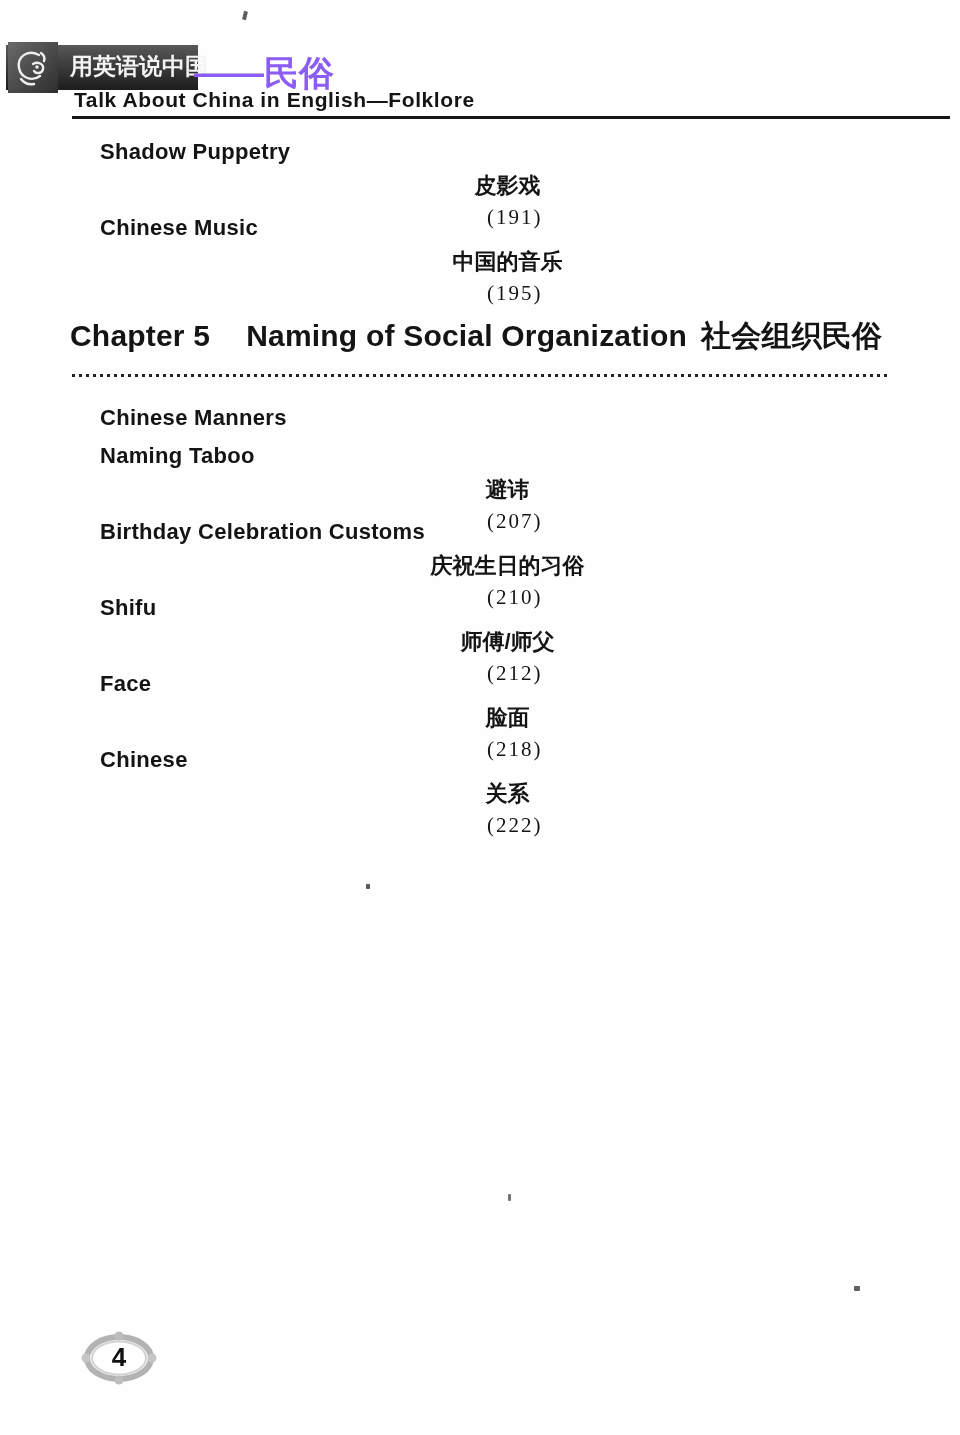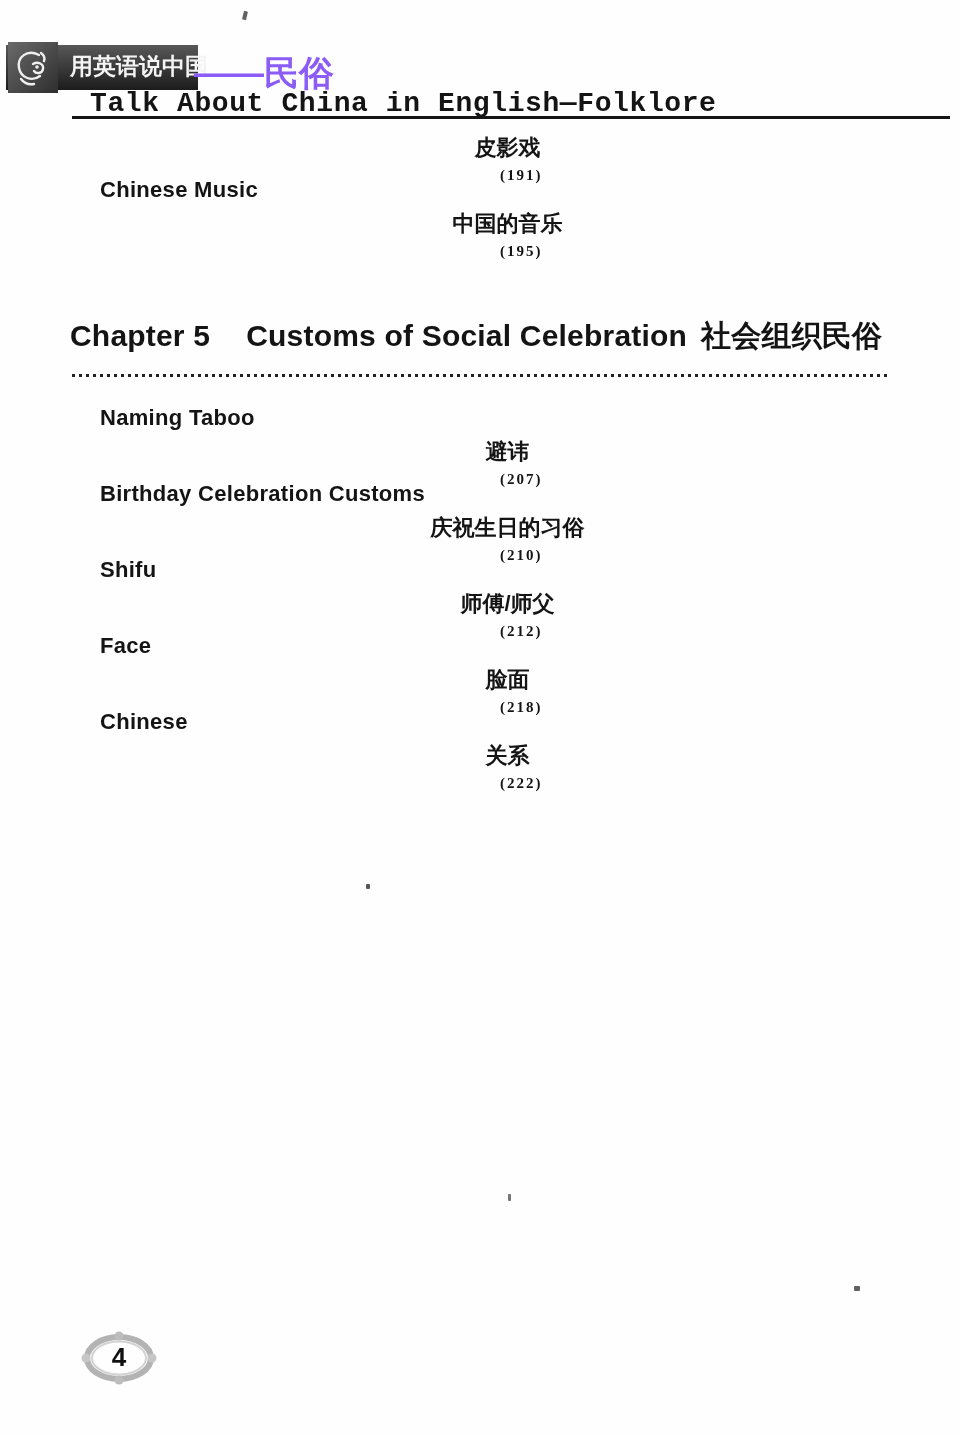--- a/index.html
+++ b/index.html
@@ -29,24 +29,23 @@
     font-size:23px;font-weight:bold;color:#f4f4f4;
     letter-spacing:0px;white-space:nowrap;
   }
   .series-suffix{
     position:absolute;left:194px;top:55px;
     font-size:35px;font-weight:bold;color:#8b5cf6;
     line-height:36px;white-space:nowrap;
   }
   .book-title{
     position:absolute;left:74px;top:88px;
-    font-family:Liberation Mono, monospace;
-    font-weight:bold;font-size:28px;letter-spacing:0.6px;
-    white-space:nowrap;
-    margin-left:16px;
+    font-family:Liberation Sans, sans-serif;
+    font-weight:bold;font-size:21px;letter-spacing:0.6px;
+    white-space:nowrap;
   }
   .header-rule{
     position:absolute;left:72px;top:116px;width:878px;height:3px;
     background:#161616;
   }
 
   
   .toc{position:absolute;left:100px;width:790px;}
   .toc-top{top:133px;}
   .toc-ch5{top:399px;}
@@ -65,21 +64,21 @@
   .leader{
     flex:1;height:10px;margin:4px 12px 0 8px;
     background-image:radial-gradient(circle,#1a1a1a 1.6px,rgba(0,0,0,0) 1.9px);
     background-size:8.5px 10px;
     background-repeat:repeat-x;
     background-position:0 center;
   }
   .pg{
     min-width:70px;text-align:right;
     font-family:"Liberation Serif","DejaVu Serif",serif;
-    font-weight:bold;font-size:15px;letter-spacing:2px;
+    font-weight:normal;font-size:21px;letter-spacing:2px;
     white-space:nowrap;
   }
 
   
   .chapter-line{
     position:absolute;left:70px;top:316px;width:870px;
     font-size:30px;font-weight:bold;letter-spacing:0.2px;
     white-space:nowrap;
   }
   .chapter-label{margin-right:36px;margin-top:48px;}
@@ -125,43 +124,45 @@
       <circle cx="26" cy="22" r="1.8" fill="#efefef"></circle>
     </svg>
   </div>
   <div class="series-title">用英语说中国</div>
   <div class="series-suffix">——民俗</div>
   <div class="book-title">Talk About China in English—Folklore</div>
   <div class="header-rule"></div>
 
   <section class="toc toc-top">
     <div class="entry">
+      <div class="entry-title">Shadow Puppetry</div>
       <div class="entry-sub">
         <span class="cn">皮影戏</span>
         <span class="leader"></span>
         <span class="pg">(191)</span>
       </div>
     </div>
     <div class="entry">
       <div class="entry-title">Chinese Music</div>
       <div class="entry-sub">
         <span class="cn">中国的音乐</span>
         <span class="leader"></span>
         <span class="pg">(195)</span>
       </div>
     </div>
   </section>
 
   <div class="chapter-line">
-    <span class="chapter-label">Chapter 5</span><span>Customs of Social Celebration</span><span class="chapter-cn">社会组织民俗</span>
+    <span class="chapter-label">Chapter 5</span><span>Naming of Social Organization</span><span class="chapter-cn">社会组织民俗</span>
   </div>
   <div class="chapter-rule"></div>
 
   <section class="toc toc-ch5">
     <div class="entry">
+      <div class="entry-title">Chinese Manners</div>
     </div>
     <div class="entry">
       <div class="entry-title">Naming Taboo</div>
       <div class="entry-sub">
         <span class="cn">避讳</span>
         <span class="leader"></span>
         <span class="pg">(207)</span>
       </div>
     </div>
     <div class="entry">

